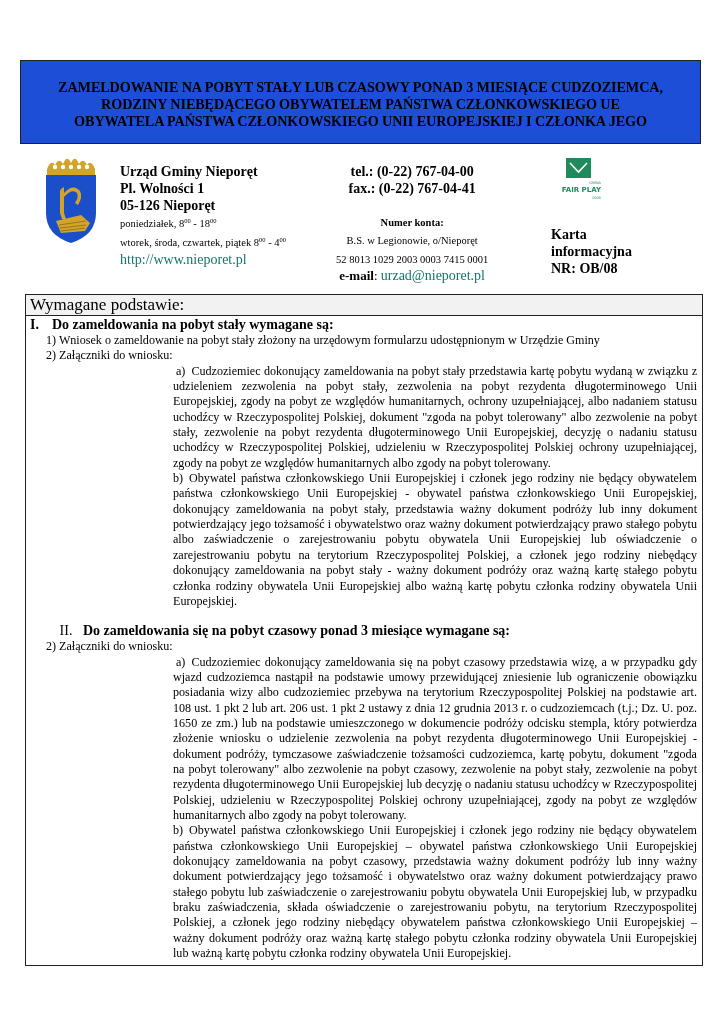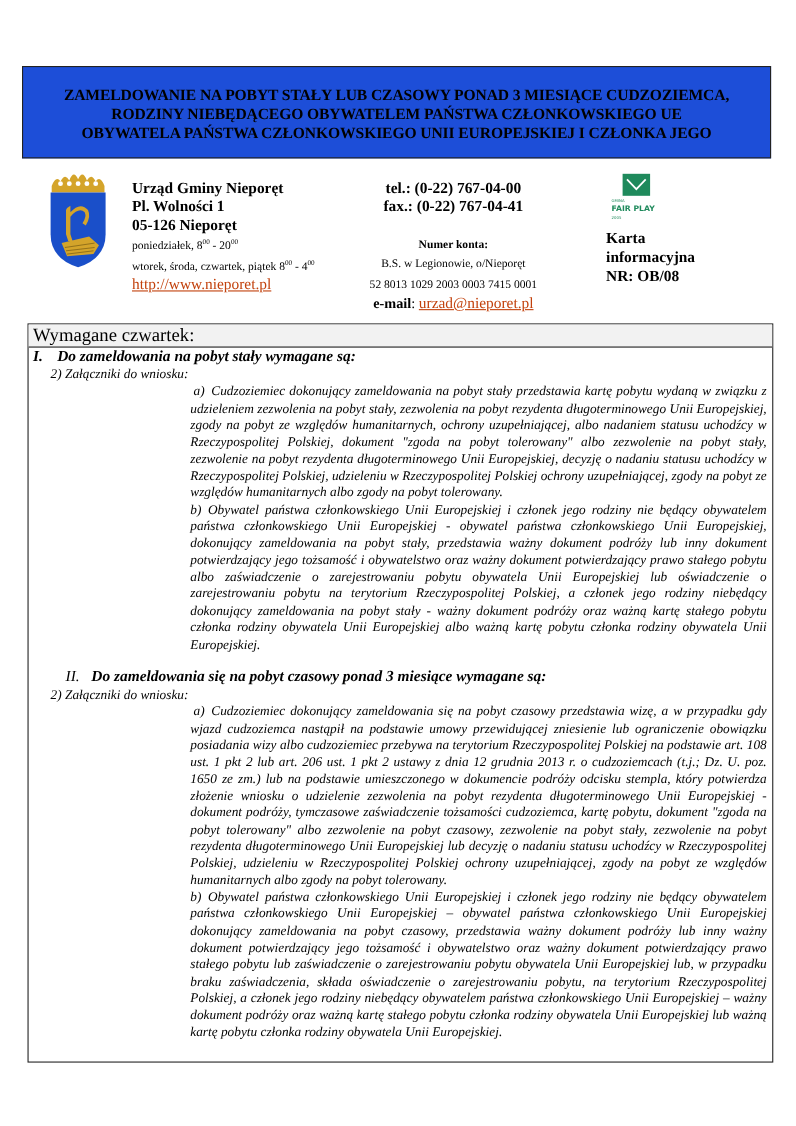--- a/index.html
+++ b/index.html
@@ -8,37 +8,37 @@
 
   .title-box { position: absolute; left: 20px; top: 60px; width: 681px; height: 84px;
                border: 1.5px solid #222; background: #1d4ed8; box-sizing: border-box; }
   .title-text { position: absolute; left: 0; right: 0; top: 18px; text-align: center;
                 font-weight: bold; font-size: 14.2px; line-height: 17px; letter-spacing: -0.1px; }
 
   .logo { position: absolute; left: 45px; top: 155px; width: 52px; height: 90px; }
 
   .hdr-col1 { position: absolute; left: 120px; top: 163px; }
   .hdr-col2 { position: absolute; left: 336px; top: 163px; text-align: center; }
-  .hdr-col3 { position: absolute; left: 551px; top: 209px; }
+  .hdr-col3 { position: absolute; left: 551px; top: 226px; }
   .big-b { font-weight: bold; font-size: 14px; line-height: 17px; white-space: nowrap; }
   .small { font-size: 10.5px; line-height: 15px; white-space: nowrap; }
   .small-b { font-size: 10.5px; line-height: 15px; font-weight: bold; white-space: nowrap; }
-  .link { color: #c2410c; text-decoration: underline; font-size: 14px; line-height: 17px; }
+  .link { color: #0f766e; font-size: 14px; line-height: 17px; }
   sup { font-size: 6.5px; vertical-align: super; line-height: 0; }
 
   .fairplay { position: absolute; left: 556px; top: 155px; width: 50px; height: 50px; }
   .fp-box { position: absolute; left: 10px; top: 3px; width: 25px; height: 20px; background: #1f8a5c; }
-  .fp-small { position: absolute; left: 0; width: 45px; text-align: left;
+  .fp-small { position: absolute; left: 0; width: 45px; text-align: right;
               font-family: "DejaVu Sans", sans-serif; color: #1f8a5c; }
 
   .main-box { position: absolute; left: 25px; top: 294px; width: 678px; height: 672px;
               border: 1.5px solid #222; box-sizing: border-box; }
   .section-head { height: 20px; background: #f2f2f2; border-bottom: 1.5px solid #222;
                   font-size: 17px; line-height: 20px; padding-left: 4px; white-space: nowrap; }
-  .content { position: relative; font-size: 12.1px; line-height: 15.35px; font-style: italic; }
+  .content { position: relative; font-size: 12.1px; line-height: 15.35px; }
 
   .h1 { font-weight: bold; font-size: 14px; line-height: 17px; padding-left: 4px; white-space: nowrap; }
   .h1 .num { display: inline-block; width: 22px; }
   .h2 { font-size: 14px; line-height: 17px; padding-left: 23px; white-space: nowrap; }
   .h2 .num { display: inline-block; width: 34px; text-align: center; }
   .h2 .txt { font-weight: bold; }
   .li { padding-left: 20px; white-space: nowrap; }
   .ind { margin-left: 147px; margin-right: 5px; }
 </style>
 </head>
@@ -68,21 +68,21 @@
 
     <path d="M11 66 L36 60 L45 68 L40 76 L16 78 Z" fill="#d4a42a"></path>
     <path d="M14 70 L41 66 M15 73 L41 70 M16 76 L40 73" stroke="#8a6a18" stroke-width="0.8"></path>
   </svg>
 </div>
 
 <div class="hdr-col1">
   <div class="big-b">Urząd Gminy Nieporęt</div>
   <div class="big-b">Pl. Wolności 1</div>
   <div class="big-b">05-126 Nieporęt</div>
-  <div class="small" style="margin-top:2px;"><span>poniedziałek, 8</span><sup>00</sup><span> - 20</span><sup>00</sup></div>
+  <div class="small" style="margin-top:2px;"><span>poniedziałek, 8</span><sup>00</sup><span> - 18</span><sup>00</sup></div>
   <div class="small" style="margin-top:4px;"><span>wtorek, środa, czwartek, piątek 8</span><sup>00</sup><span> - 4</span><sup>00</sup></div>
   <div><span class="link">http://www.nieporet.pl</span></div>
 </div>
 
 <div class="hdr-col2">
   <div class="big-b">tel.:  (0-22) 767-04-00</div>
   <div class="big-b">fax.: (0-22) 767-04-41</div>
   <div class="small-b" style="margin-top:18px;">Numer konta:</div>
   <div class="small" style="margin-top:3px;">B.S. w Legionowie, o/Nieporęt</div>
   <div class="small" style="margin-top:4px;">52 8013 1029 2003 0003 7415 0001</div>
@@ -100,24 +100,25 @@
   <div class="fp-small" style="top:41px; font-size:3.5px;">2005</div>
 </div>
 
 <div class="hdr-col3">
   <div class="big-b">Karta</div>
   <div class="big-b">informacyjna</div>
   <div class="big-b">NR: OB/08</div>
 </div>
 
 <div class="main-box">
-  <div class="section-head">Wymagane czwartek:</div>
+  <div class="section-head">Wymagane podstawie:</div>
   <div class="content">
 
     <div class="h1"><span class="num">I.</span><span>Do zameldowania na pobyt stały wymagane są:</span></div>
+    <div class="li">1) Wniosek o zameldowanie na pobyt stały złożony na urzędowym formularzu udostępnionym w Urzędzie Gminy</div>
     <div class="li">2)  Załączniki do wniosku:</div>
     <div class="ind" style="text-align:justify;"><span class="lbl" style="padding-left:3px; padding-right:6px;">a)</span><span>Cudzoziemiec dokonujący zameldowania na pobyt stały przedstawia kartę pobytu wydaną w związku z udzieleniem zezwolenia na pobyt stały, zezwolenia na pobyt rezydenta długoterminowego Unii Europejskiej, zgody na pobyt ze względów humanitarnych, ochrony uzupełniającej, albo nadaniem statusu uchodźcy w Rzeczypospolitej Polskiej, dokument "zgoda na pobyt tolerowany" albo zezwolenie na pobyt stały, zezwolenie na pobyt rezydenta długoterminowego Unii Europejskiej, decyzję o nadaniu statusu uchodźcy w Rzeczypospolitej Polskiej, udzieleniu w Rzeczypospolitej Polskiej ochrony uzupełniającej, zgody na pobyt ze względów humanitarnych albo zgody na pobyt tolerowany.</span></div>
     <div class="ind" style="text-align:justify;"><span style="padding-right:6px;">b)</span><span>Obywatel państwa członkowskiego Unii Europejskiej i członek jego rodziny  nie będący obywatelem państwa członkowskiego Unii Europejskiej - obywatel państwa członkowskiego Unii Europejskiej, dokonujący zameldowania na pobyt stały, przedstawia ważny dokument podróży lub inny dokument potwierdzający jego tożsamość i obywatelstwo oraz ważny dokument potwierdzający prawo stałego pobytu albo zaświadczenie o zarejestrowaniu pobytu obywatela Unii Europejskiej lub oświadczenie o zarejestrowaniu pobytu na terytorium Rzeczypospolitej Polskiej, a członek jego rodziny niebędący dokonujący zameldowania na pobyt stały - ważny dokument podróży oraz ważną kartę stałego pobytu członka rodziny obywatela Unii Europejskiej albo ważną kartę pobytu członka rodziny obywatela Unii Europejskiej.</span></div>
 
     <div class="h2" style="margin-top:13px;"><span class="num">II.</span><span class="txt">Do zameldowania się na pobyt czasowy ponad 3 miesiące wymagane są:</span></div>
     <div class="li">2)  Załączniki do wniosku:</div>
     <div class="ind" style="text-align:justify;"><span style="padding-left:3px; padding-right:6px;">a)</span><span>Cudzoziemiec dokonujący zameldowania się na pobyt czasowy przedstawia wizę, a w przypadku gdy wjazd cudzoziemca nastąpił na podstawie umowy przewidującej zniesienie lub ograniczenie obowiązku posiadania wizy albo cudzoziemiec przebywa na terytorium Rzeczypospolitej Polskiej na podstawie art. 108 ust. 1 pkt 2 lub art. 206 ust. 1 pkt 2 ustawy z dnia 12 grudnia 2013 r. o cudzoziemcach (t.j.; Dz. U. poz. 1650 ze zm.) lub na podstawie umieszczonego w dokumencie podróży odcisku stempla, który potwierdza złożenie wniosku o udzielenie zezwolenia na pobyt rezydenta długoterminowego Unii Europejskiej - dokument podróży, tymczasowe zaświadczenie tożsamości cudzoziemca, kartę pobytu, dokument "zgoda na pobyt tolerowany" albo zezwolenie na pobyt czasowy, zezwolenie na pobyt stały, zezwolenie na pobyt rezydenta długoterminowego Unii Europejskiej lub decyzję o nadaniu statusu uchodźcy w Rzeczypospolitej Polskiej, udzieleniu w Rzeczypospolitej Polskiej ochrony uzupełniającej, zgody na pobyt ze względów humanitarnych albo zgody na pobyt tolerowany.</span></div>
     <div class="ind" style="text-align:justify;"><span style="padding-right:6px;">b)</span><span>Obywatel państwa członkowskiego Unii Europejskiej i członek jego rodziny  nie będący obywatelem państwa członkowskiego Unii Europejskiej – obywatel państwa członkowskiego Unii Europejskiej dokonujący zameldowania na pobyt czasowy, przedstawia ważny dokument podróży lub inny ważny dokument potwierdzający jego tożsamość i obywatelstwo oraz ważny dokument potwierdzający prawo stałego pobytu lub zaświadczenie o zarejestrowaniu pobytu obywatela Unii Europejskiej lub, w przypadku braku zaświadczenia, składa oświadczenie o zarejestrowaniu pobytu, na terytorium Rzeczypospolitej Polskiej,        a członek jego rodziny niebędący obywatelem państwa członkowskiego Unii Europejskiej – ważny dokument podróży oraz ważną kartę stałego pobytu członka rodziny obywatela Unii Europejskiej lub ważną kartę pobytu członka rodziny obywatela Unii Europejskiej.</span></div>
 
   </div>

